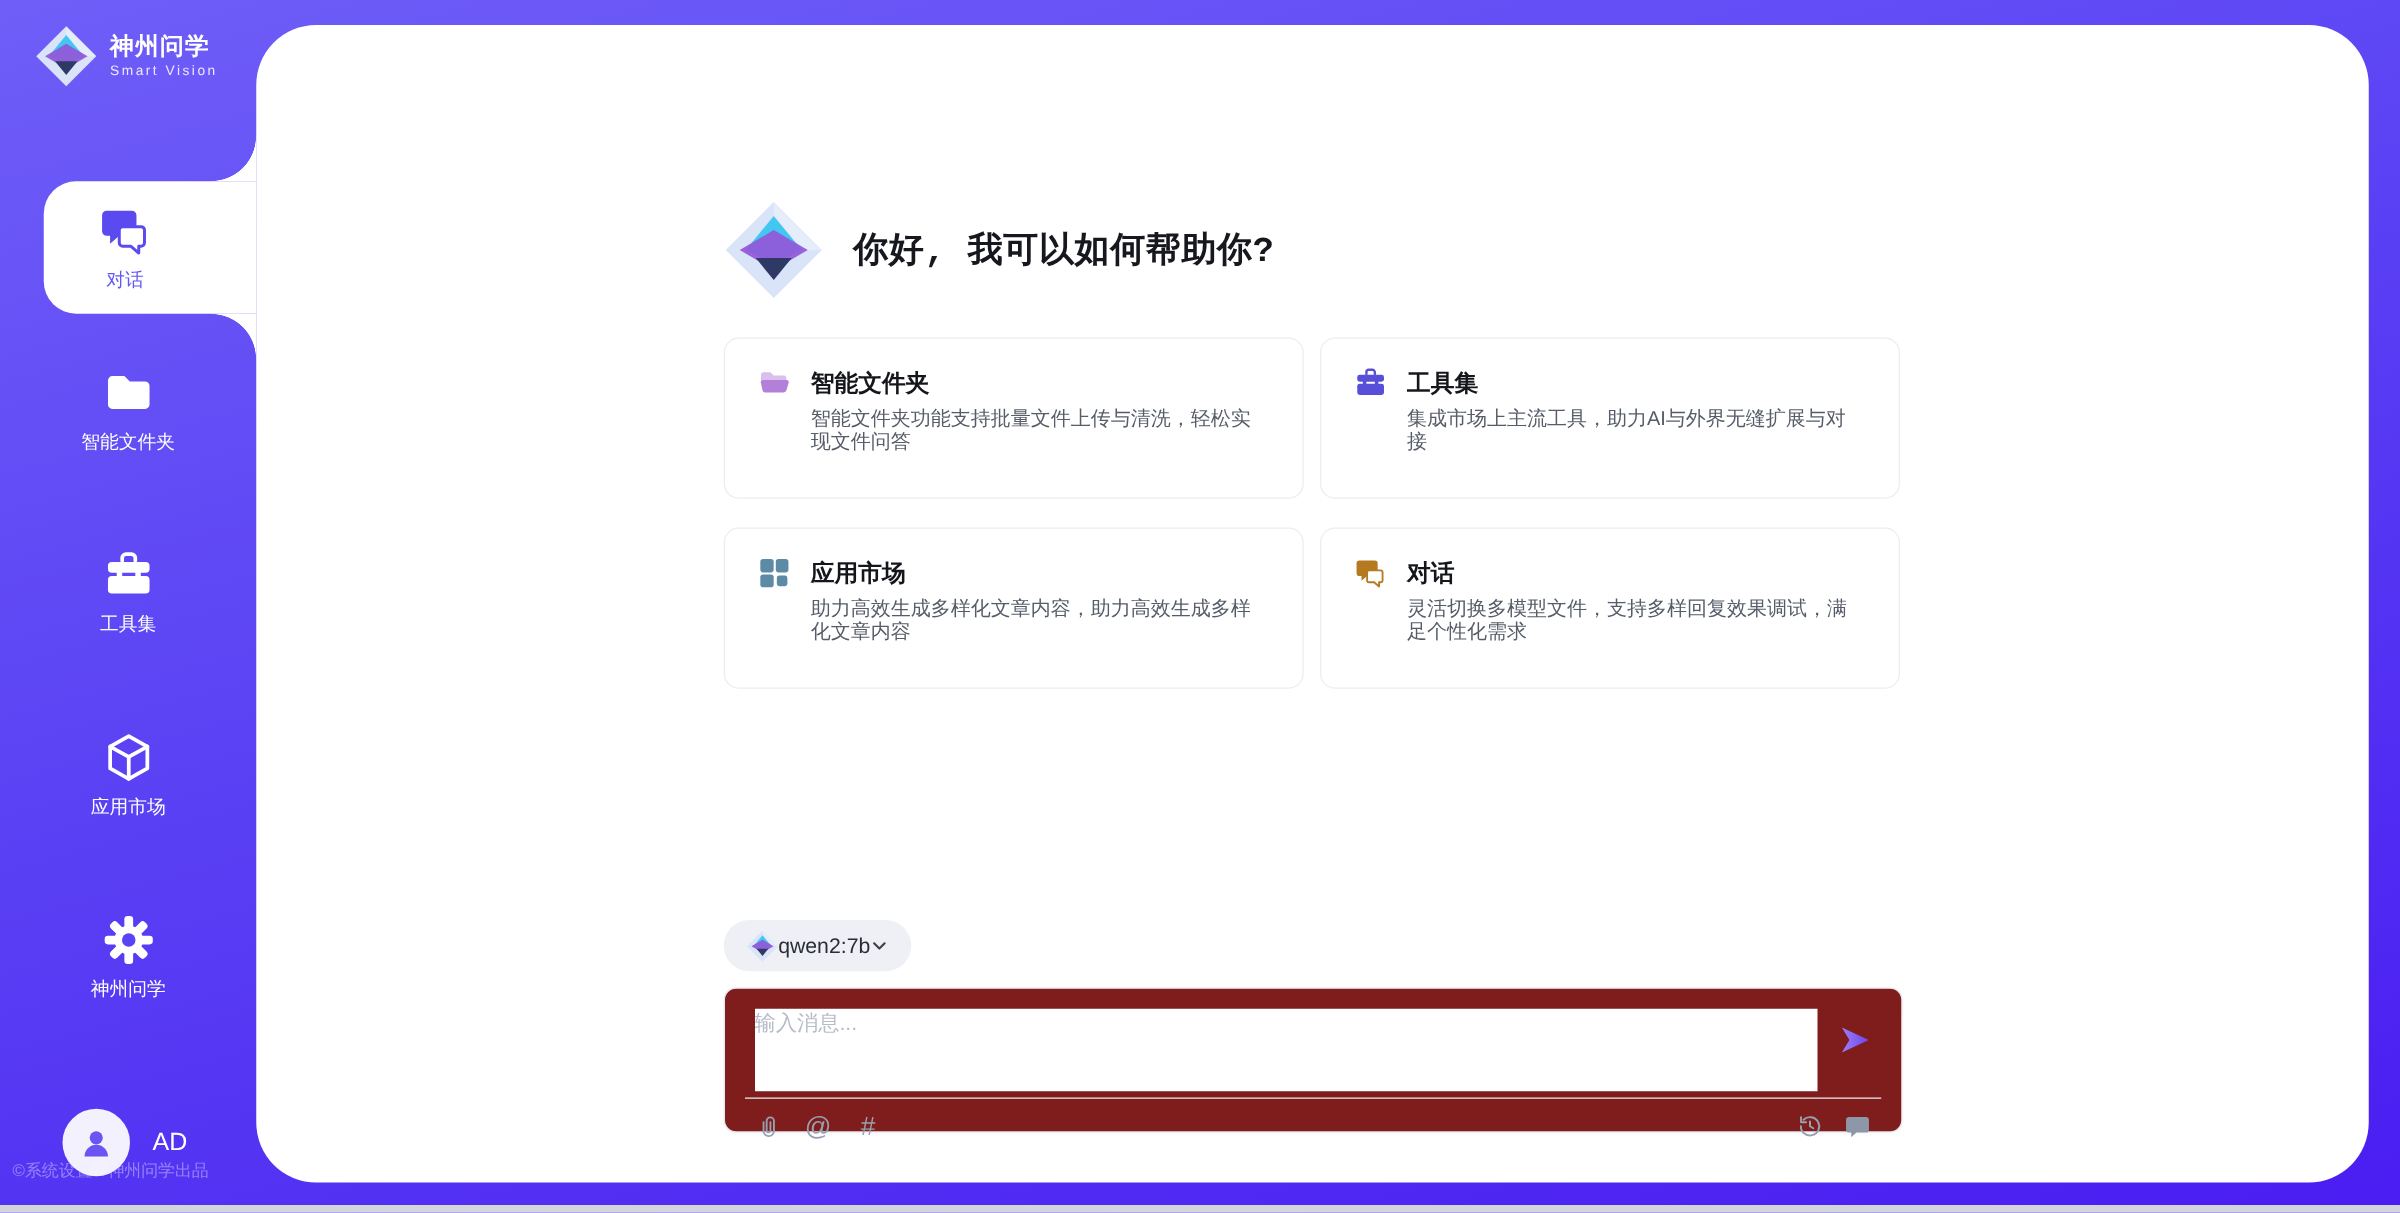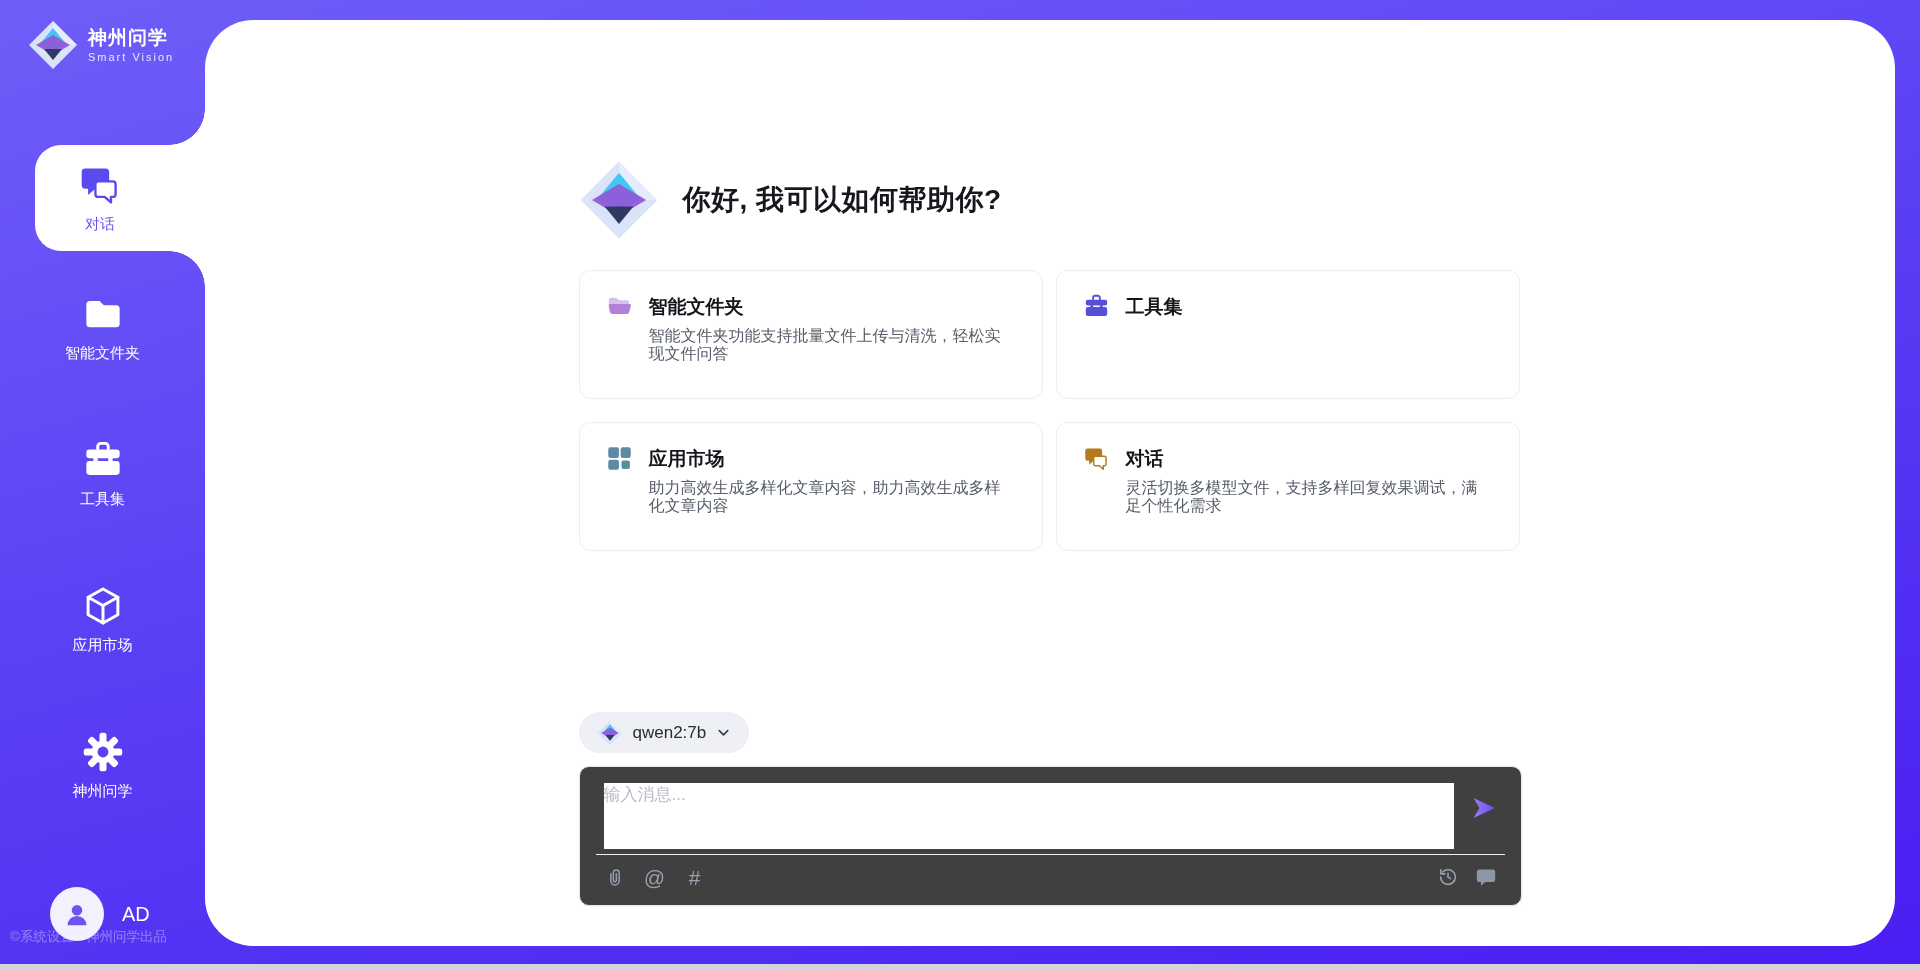--- a/index.html
+++ b/index.html
@@ -39,41 +39,41 @@
   .user-name { color:#fff; font-size:20px; font-weight:500; }
   .side-footer { position:absolute; left:10px; top:928px; color:rgba(235,235,255,0.42); font-size:13.5px; }
 
   
   .panel { position:absolute; left:205px; top:20px; right:25px; bottom:24px; background:#fff;
     border-radius:48px; display:flex; flex-direction:column; align-items:center; }
   .content { width:943px; display:flex; flex-direction:column; flex:1; }
 
   .greeting { margin-top:140px; display:flex; align-items:center; gap:24px; }
   .greeting .dmd { width:80px; height:80px; }
-  .greet-text { font-size:28px; font-weight:800; color:#16181d; letter-spacing:0.5px; }
+  .greet-text { font-size:28px; font-weight:800; color:#16181d; letter-spacing:0.5px;font-family:Liberation Mono, monospace; }
 
   .cards { margin-top:30px; display:grid; grid-template-columns:464px 464px; column-gap:13px; row-gap:23px; }
   .card { border:1px solid #ececf3; border-radius:12px; background:#fff; height:129px;
     padding:22px 26px 0 26px; cursor:pointer; }
   .card-head { display:flex; align-items:center; gap:16px; }
   .card-head svg { width:27px; height:27px; }
   .card-title { font-size:19px; font-weight:800; color:#14161b; }
   .card-desc { margin:7px 0 0 43px; font-size:16px; color:#565d68; line-height:18px; }
 
   .c-folder { color:#b27fd9; } .c-case { color:#584fd8; } .c-tiles { color:#5d8ba6; } .c-chat { color:#b5791f; }
 
   .composer { margin-top:auto; margin-bottom:40px; }
-  .model-pill { display:inline-flex; align-items:center; gap:10px; height:41px; padding:0 18px;
+  .model-pill { display:inline-flex; align-items:center; height:41px; padding:0 18px;
     border-radius:21px; background:#eef0f6; cursor:pointer; margin-bottom:13px; }
   .model-pill .dmd { width:26px; height:26px; }
   .model-name { font-size:17px; color:#2a2d33; }
   .model-pill .chev { width:15px; height:15px; color:#3c4047; }
 
-  .input-box { position:relative; width:943px; height:140px; border:1px solid #e6e8f0;
-    border-radius:10px; background:#404040; box-shadow:0 1px 3px rgba(30,30,60,0.03); }
+  .input-box { position:relative; width:943px; height:116px; border:1px solid #e6e8f0;
+    border-radius:10px; background:#7f1d1d; box-shadow:0 1px 3px rgba(30,30,60,0.03); }
   .msg-input { position:absolute; left:24px; top:16px; width:850px; height:66px; border:none;
     outline:none; resize:none; font-size:17px; color:#333;
     font-family:"Liberation Sans","DejaVu Sans",sans-serif; }
   .msg-input::placeholder { color:#b6bcc8; }
   .send-btn { position:absolute; right:24px; top:28px; width:26px; height:26px; cursor:pointer; }
   .divider { position:absolute; left:16px; right:16px; top:87px; border-top:1px solid #eceef3; }
   .tools { position:absolute; left:24px; top:99px; display:flex; align-items:center; gap:18px; color:#97a0ae; }
   .tools-right { position:absolute; right:24px; top:99px; display:flex; align-items:center; gap:16px; color:#97a0ae; }
   .tool { width:22px; height:22px; display:flex; align-items:center; justify-content:center; cursor:pointer; }
   .tool svg { width:20px; height:20px; }
@@ -246,20 +246,21 @@
         </div>
         <div class="card-desc">智能文件夹功能支持批量文件上传与清洗，轻松实现文件问答</div>
       </div>
       <div class="card">
         <div class="card-head">
           <svg class="c-case">
               <use href="#i-case"></use>
             </svg>
           <div class="card-title">工具集</div>
         </div>
+        <div class="card-desc">集成市场上主流工具，助力AI与外界无缝扩展与对接</div>
       </div>
       <div class="card">
         <div class="card-head">
           <svg class="c-tiles">
               <use href="#i-tiles"></use>
             </svg>
           <div class="card-title">应用市场</div>
         </div>
         <div class="card-desc">助力高效生成多样化文章内容，助力高效生成多样化文章内容</div>
       </div>

